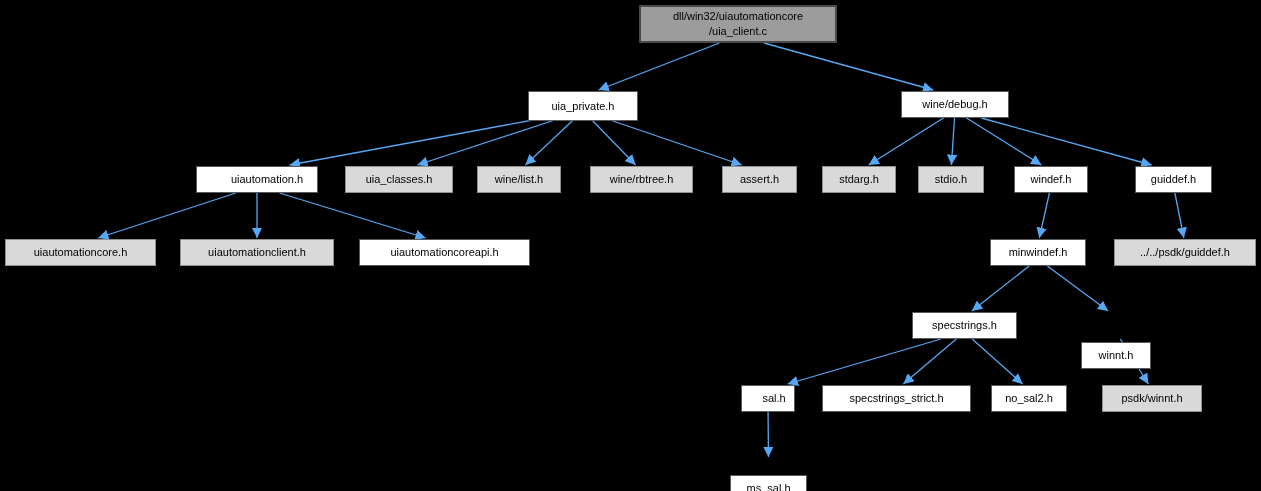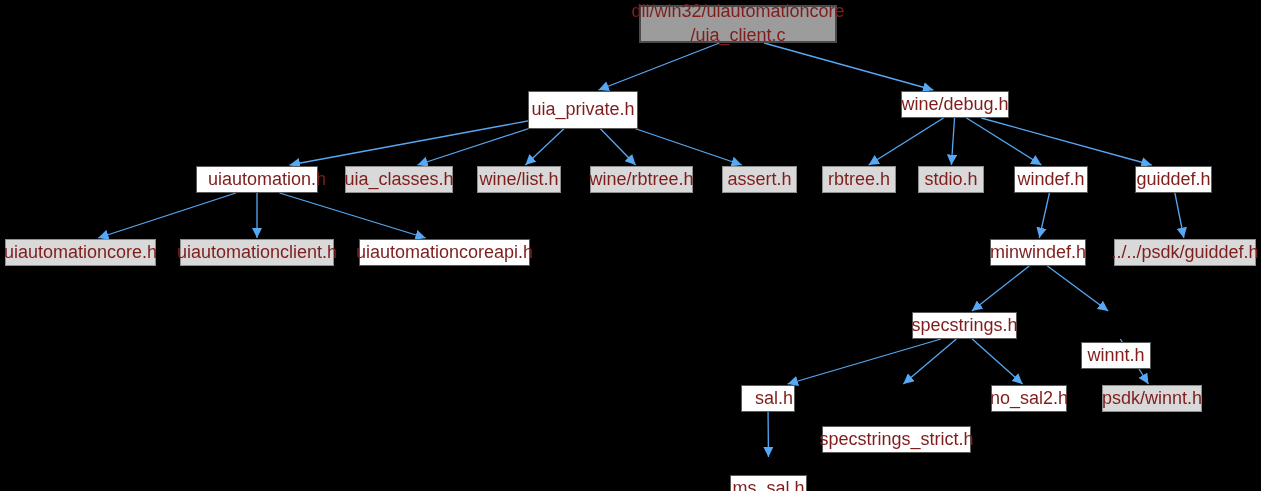--- a/index.html
+++ b/index.html
@@ -28,23 +28,23 @@
   #arrowhead path {
     fill: var(--edge, #56a8f4);
   }
   .node {
     position: absolute;
     box-sizing: border-box;
     display: flex;
     align-items: center;
     justify-content: center;
     text-align: center;
-    font-size: 18px;
+    font-size: 11px;
     line-height: 1.32;
-    color: #7f1d1d;
+    color: #000000;
     white-space: pre-line;
     cursor: default;
   }
   .node.main {
     background: var(--main-fill, #9c9c9c);
     border: 2px solid var(--main-border, #4a4a4a);
   }
   .node.linked {
     background: var(--linked-fill, #ffffff);
     border: 1.5px solid var(--linked-border, #595959);
@@ -83,36 +83,36 @@
       <line x1="1029.18" y1="266" x2="971.85" y2="311" marker-end="url(#arrowhead)"></line>
       <line x1="1047.36" y1="266" x2="1108.2" y2="311" marker-end="url(#arrowhead)"></line>
       <line x1="940.92" y1="339" x2="787.65" y2="384" marker-end="url(#arrowhead)"></line>
       <line x1="956.34" y1="339" x2="903.3" y2="384" marker-end="url(#arrowhead)"></line>
       <line x1="972.24" y1="339" x2="1022.55" y2="384" marker-end="url(#arrowhead)"></line>
       <line x1="1120.32" y1="339" x2="1148.4" y2="384" marker-end="url(#arrowhead)"></line>
       <line x1="768.06" y1="412" x2="768.45" y2="457" marker-end="url(#arrowhead)"></line>
     </svg>
 <div class="node main" style="left: 639px; top: 5px; width: 198px; height: 38px;">dll/win32/uiautomationcore
 /uia_client.c</div>
-    <div class="node linked" style="left: 528px; top: 91px; width: 110px; height: 38px;">uia_private.h</div>
+    <div class="node linked" style="left: 528px; top: 91px; width: 110px; height: 30px;">uia_private.h</div>
     <div class="node linked" style="left: 901px; top: 91px; width: 108px; height: 27px;">wine/debug.h</div>
     <div class="node linked" style="left: 196px; top: 166px; width: 122px; height: 27px; padding-left: 20px;">uiautomation.h</div>
     <div class="node plain" style="left: 345px; top: 166px; width: 108px; height: 27px;">uia_classes.h</div>
     <div class="node plain" style="left: 477px; top: 166px; width: 84px; height: 27px;">wine/list.h</div>
     <div class="node plain" style="left: 590px; top: 166px; width: 103px; height: 27px;">wine/rbtree.h</div>
     <div class="node plain" style="left: 722px; top: 166px; width: 75px; height: 27px;">assert.h</div>
-    <div class="node plain" style="left: 822px; top: 166px; width: 74px; height: 27px;">rbtree.h</div>
+    <div class="node plain" style="left: 822px; top: 166px; width: 74px; height: 27px;">stdarg.h</div>
     <div class="node plain" style="left: 918px; top: 166px; width: 66px; height: 27px;">stdio.h</div>
     <div class="node linked" style="left: 1014px; top: 166px; width: 74px; height: 27px;">windef.h</div>
     <div class="node linked" style="left: 1135px; top: 166px; width: 77px; height: 27px;">guiddef.h</div>
     <div class="node plain" style="left: 5px; top: 239px; width: 151px; height: 27px;">uiautomationcore.h</div>
     <div class="node plain" style="left: 180px; top: 239px; width: 154px; height: 27px;">uiautomationclient.h</div>
     <div class="node linked" style="left: 359px; top: 239px; width: 171px; height: 27px;">uiautomationcoreapi.h</div>
     <div class="node linked" style="left: 990px; top: 239px; width: 96px; height: 27px;">minwindef.h</div>
     <div class="node plain" style="left: 1114px; top: 239px; width: 142px; height: 27px;">../../psdk/guiddef.h</div>
     <div class="node linked" style="left: 912px; top: 312px; width: 105px; height: 27px; text-align: center;">specstrings.h</div>
     <div class="node linked" style="left: 1081px; top: 310px; width: 70px; height: 27px; margin-top: 32px;">winnt.h</div>
     <div class="node linked" style="left: 741px; top: 385px; width: 54px; height: 27px; padding-left: 12px;">sal.h</div>
-    <div class="node linked" style="left: 822px; top: 385px; width: 149px; height: 27px; margin-top: 41px;">specstrings_strict.h</div>
+    <div class="node linked" style="left: 822px; top: 385px; width: 149px; height: 27px;">specstrings_strict.h</div>
     <div class="node linked" style="left: 991px; top: 385px; width: 76px; height: 27px;">no_sal2.h</div>
     <div class="node plain" style="left: 1102px; top: 385px; width: 100px; height: 27px;">psdk/winnt.h</div>
     <div class="node linked" style="left: 730px; top: 458px; width: 77px; height: 27px; margin-top: 17px;">ms_sal.h</div>
   </div>
 
 </body></html>

